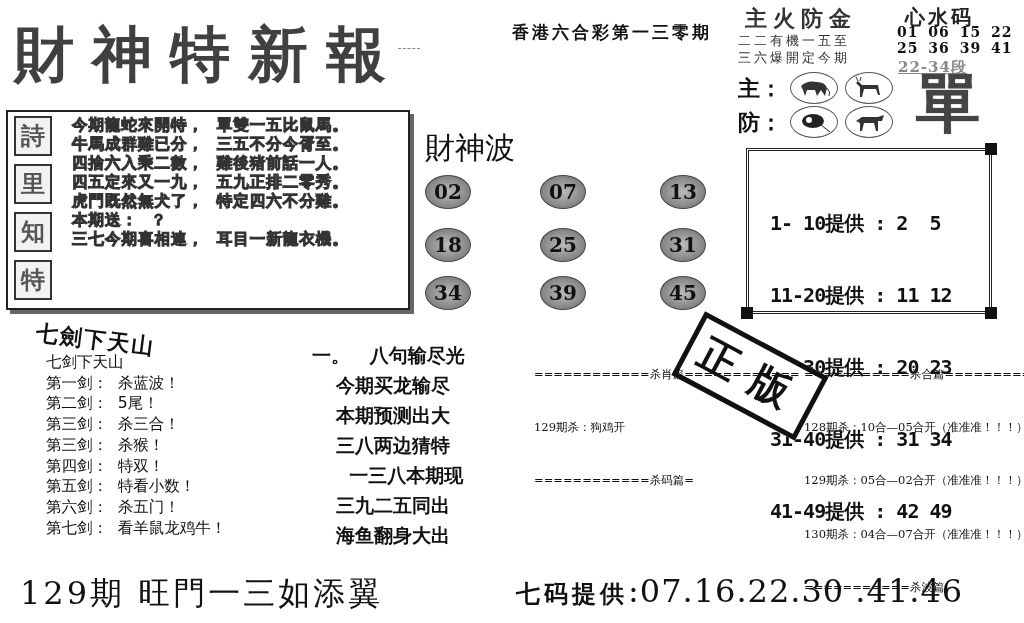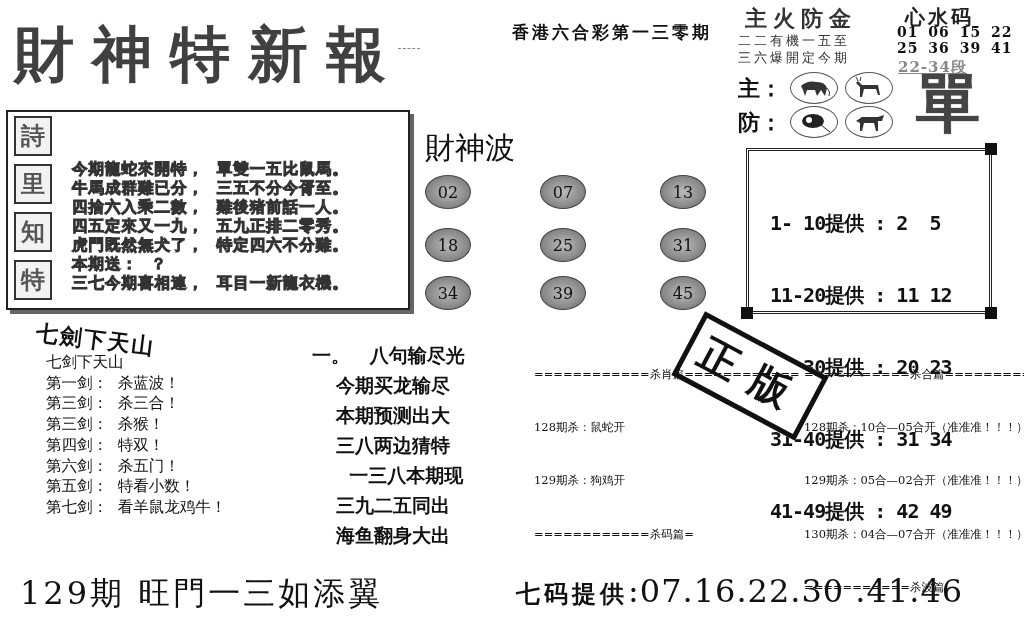--- a/index.html
+++ b/index.html
@@ -24,26 +24,26 @@
             text-shadow:0 0 1px #000; }
   .tr-label { font-family:"DejaVu Sans", sans-serif; font-weight:bold; font-size:22px; }
   .oval { width:46px; height:30px; border:1px solid #555; border-radius:50%; display:flex; align-items:center; justify-content:center; font-size:18px; color:#222; background:#fff; }
 
   
   .poem-box { left:6px; top:110px; width:400px; height:196px; border:2px solid #222; box-shadow:4px 4px 0 #666; background:#fff; }
   .poem-icons { position:absolute; left:6px; top:4px; width:42px; }
   .poem-icon { width:34px; height:36px; border:2px solid #333; margin-bottom:8px; display:flex; align-items:center; justify-content:center;
                font-size:24px; font-weight:bold; color:#555; background:#f2f2f2; }
   .poem-text { position:absolute; left:64px; top:4px; font-family:"DejaVu Sans", sans-serif; font-weight:bold; font-size:15.5px; line-height:19px;
-               color:#fff; -webkit-text-stroke:1px #333; letter-spacing:1px; white-space:pre;margin-top:44px; }
+               color:#fff; -webkit-text-stroke:1px #333; letter-spacing:1px; white-space:pre; }
 
   
   .wave-title { left:425px; top:128px; font-family:"DejaVu Sans", sans-serif; font-size:30px; color:#111; }
   .ball { width:44px; height:32px; border-radius:50%; background:radial-gradient(#bbb,#6a6a6a); border:1px solid #444;
-          display:flex; align-items:center; justify-content:center; font-size:16px; font-weight:normal; color:#111; }
+          display:flex; align-items:center; justify-content:center; font-size:20px; font-weight:bold; color:#111; }
 
   
   .prov-box { left:746px; top:148px; width:240px; height:160px; border:3px double #222; }
   .corner { position:absolute; width:12px; height:12px; background:#111; }
   .prov-list { left:770px; top:163px; font-family:"DejaVu Sans Mono", monospace; font-weight:bold; font-size:20px; line-height:24px; white-space:pre; letter-spacing:-1px; }
 
   
   .sword-title { left:38px; top:318px; font-family:"DejaVu Sans", sans-serif; font-weight:bold; font-size:22px; transform:rotate(7deg); transform-origin:left top; letter-spacing:2px; }
   .sword-list { left:46px; top:352px; font-family:"DejaVu Sans", sans-serif; font-size:15.5px; line-height:20.7px; white-space:pre; }
 
@@ -134,29 +134,28 @@
 </div>
 <div class="abs prov-list">
   <div><span>1- 10提供</span> : <span>2  5</span></div>
   <div><span>11-20提供</span> : <span>11 12</span></div>
   <div><span>21-30提供</span> : <span>20 23</span></div>
   <div><span>31-40提供</span> : <span>31 34</span></div>
   <div><span>41-49提供</span> : <span>42 49</span></div>
 </div>
 
 <div class="abs sword-title">七劍下天山</div>
-<div class="abs sword-list"><div>七剑下天山</div><div>第一剑：  杀蓝波！</div><div>第三剑：  杀三合！</div><div>第三剑：  杀猴！</div><div>第四剑：  特双！</div><div>第六剑：  杀五门！</div><div>第五剑：  特看小数！</div><div>第七剑：  看羊鼠龙鸡牛！</div></div>
+<div class="abs sword-list"><div>七剑下天山</div><div>第一剑：  杀蓝波！</div><div>第二剑：  5尾！</div><div>第三剑：  杀三合！</div><div>第三剑：  杀猴！</div><div>第四剑：  特双！</div><div>第五剑：  特看小数！</div><div>第六剑：  杀五门！</div><div>第七剑：  看羊鼠龙鸡牛！</div></div>
 
 <div class="abs mid-list" style="left:312px;"><div>一。   八句输尽光</div><div style="padding-left:24px">今期买龙输尽</div><div style="padding-left:24px">本期预测出大</div><div style="padding-left:24px">三八两边猜特</div><div style="padding-left:24px">  一三八本期现</div><div style="padding-left:24px">三九二五同出</div><div style="padding-left:24px">海鱼翻身大出</div></div>
 
 <div class="abs stamp">正版</div>
 
 <div class="abs small-list" style="left:534px;top:330px;">
   <div>============杀肖篇============</div>
-  <div>128期杀：鼠蛇开</div>
   <div>129期杀：狗鸡开</div>
   <div>============杀码篇=</div>
   
   
   
   
   
   
   
 </div>

